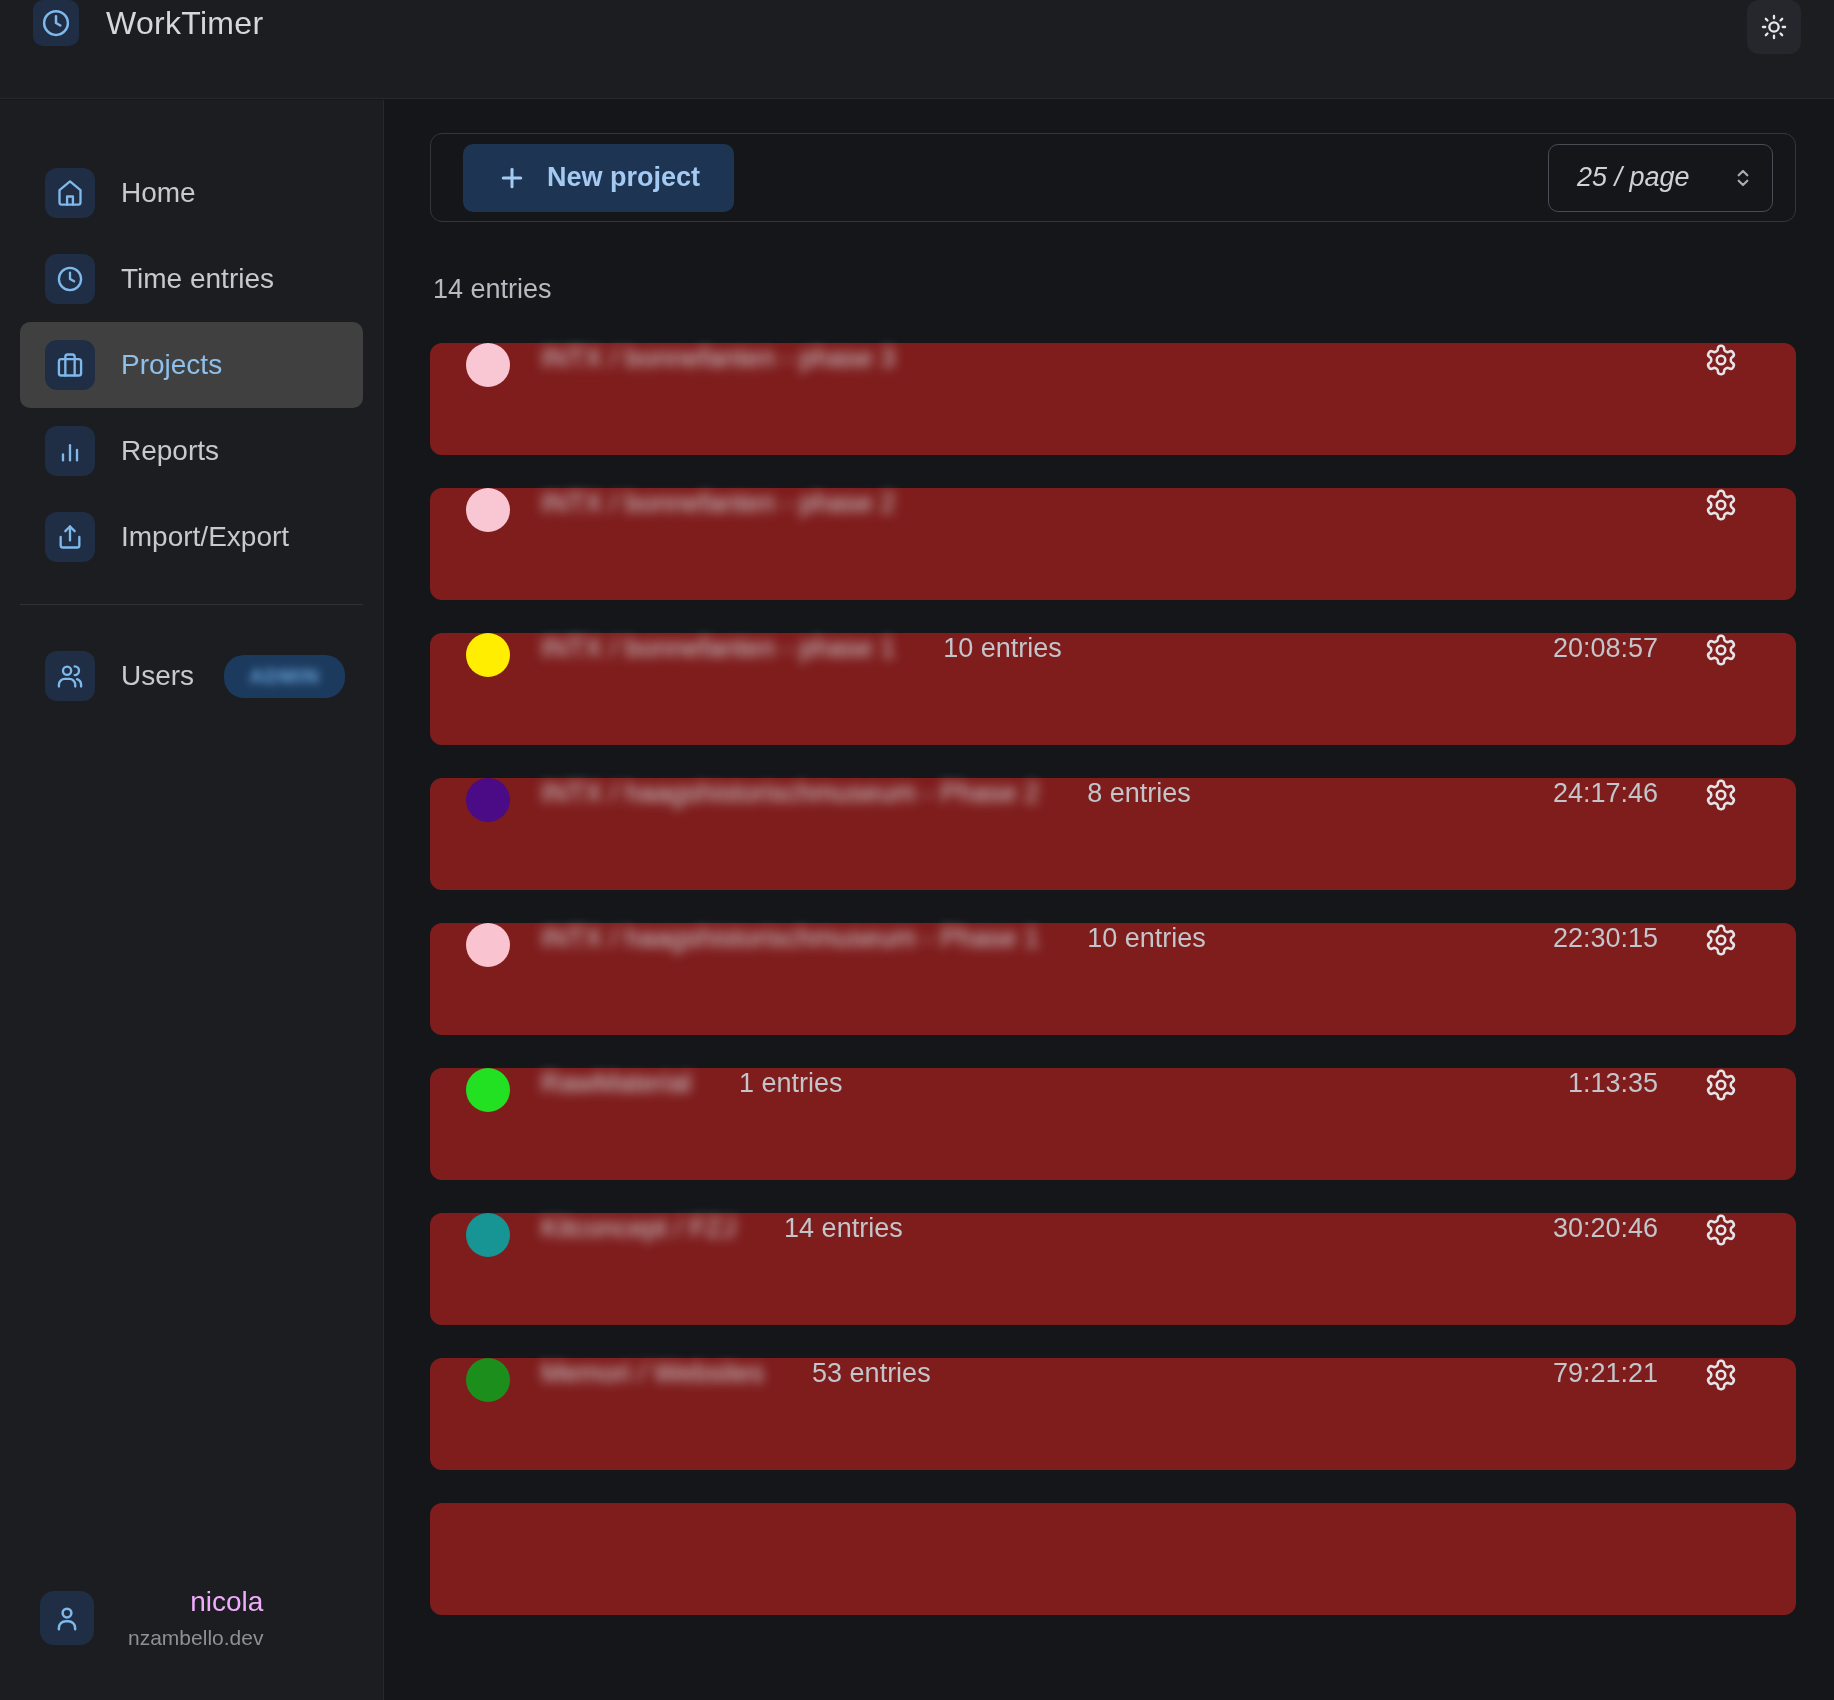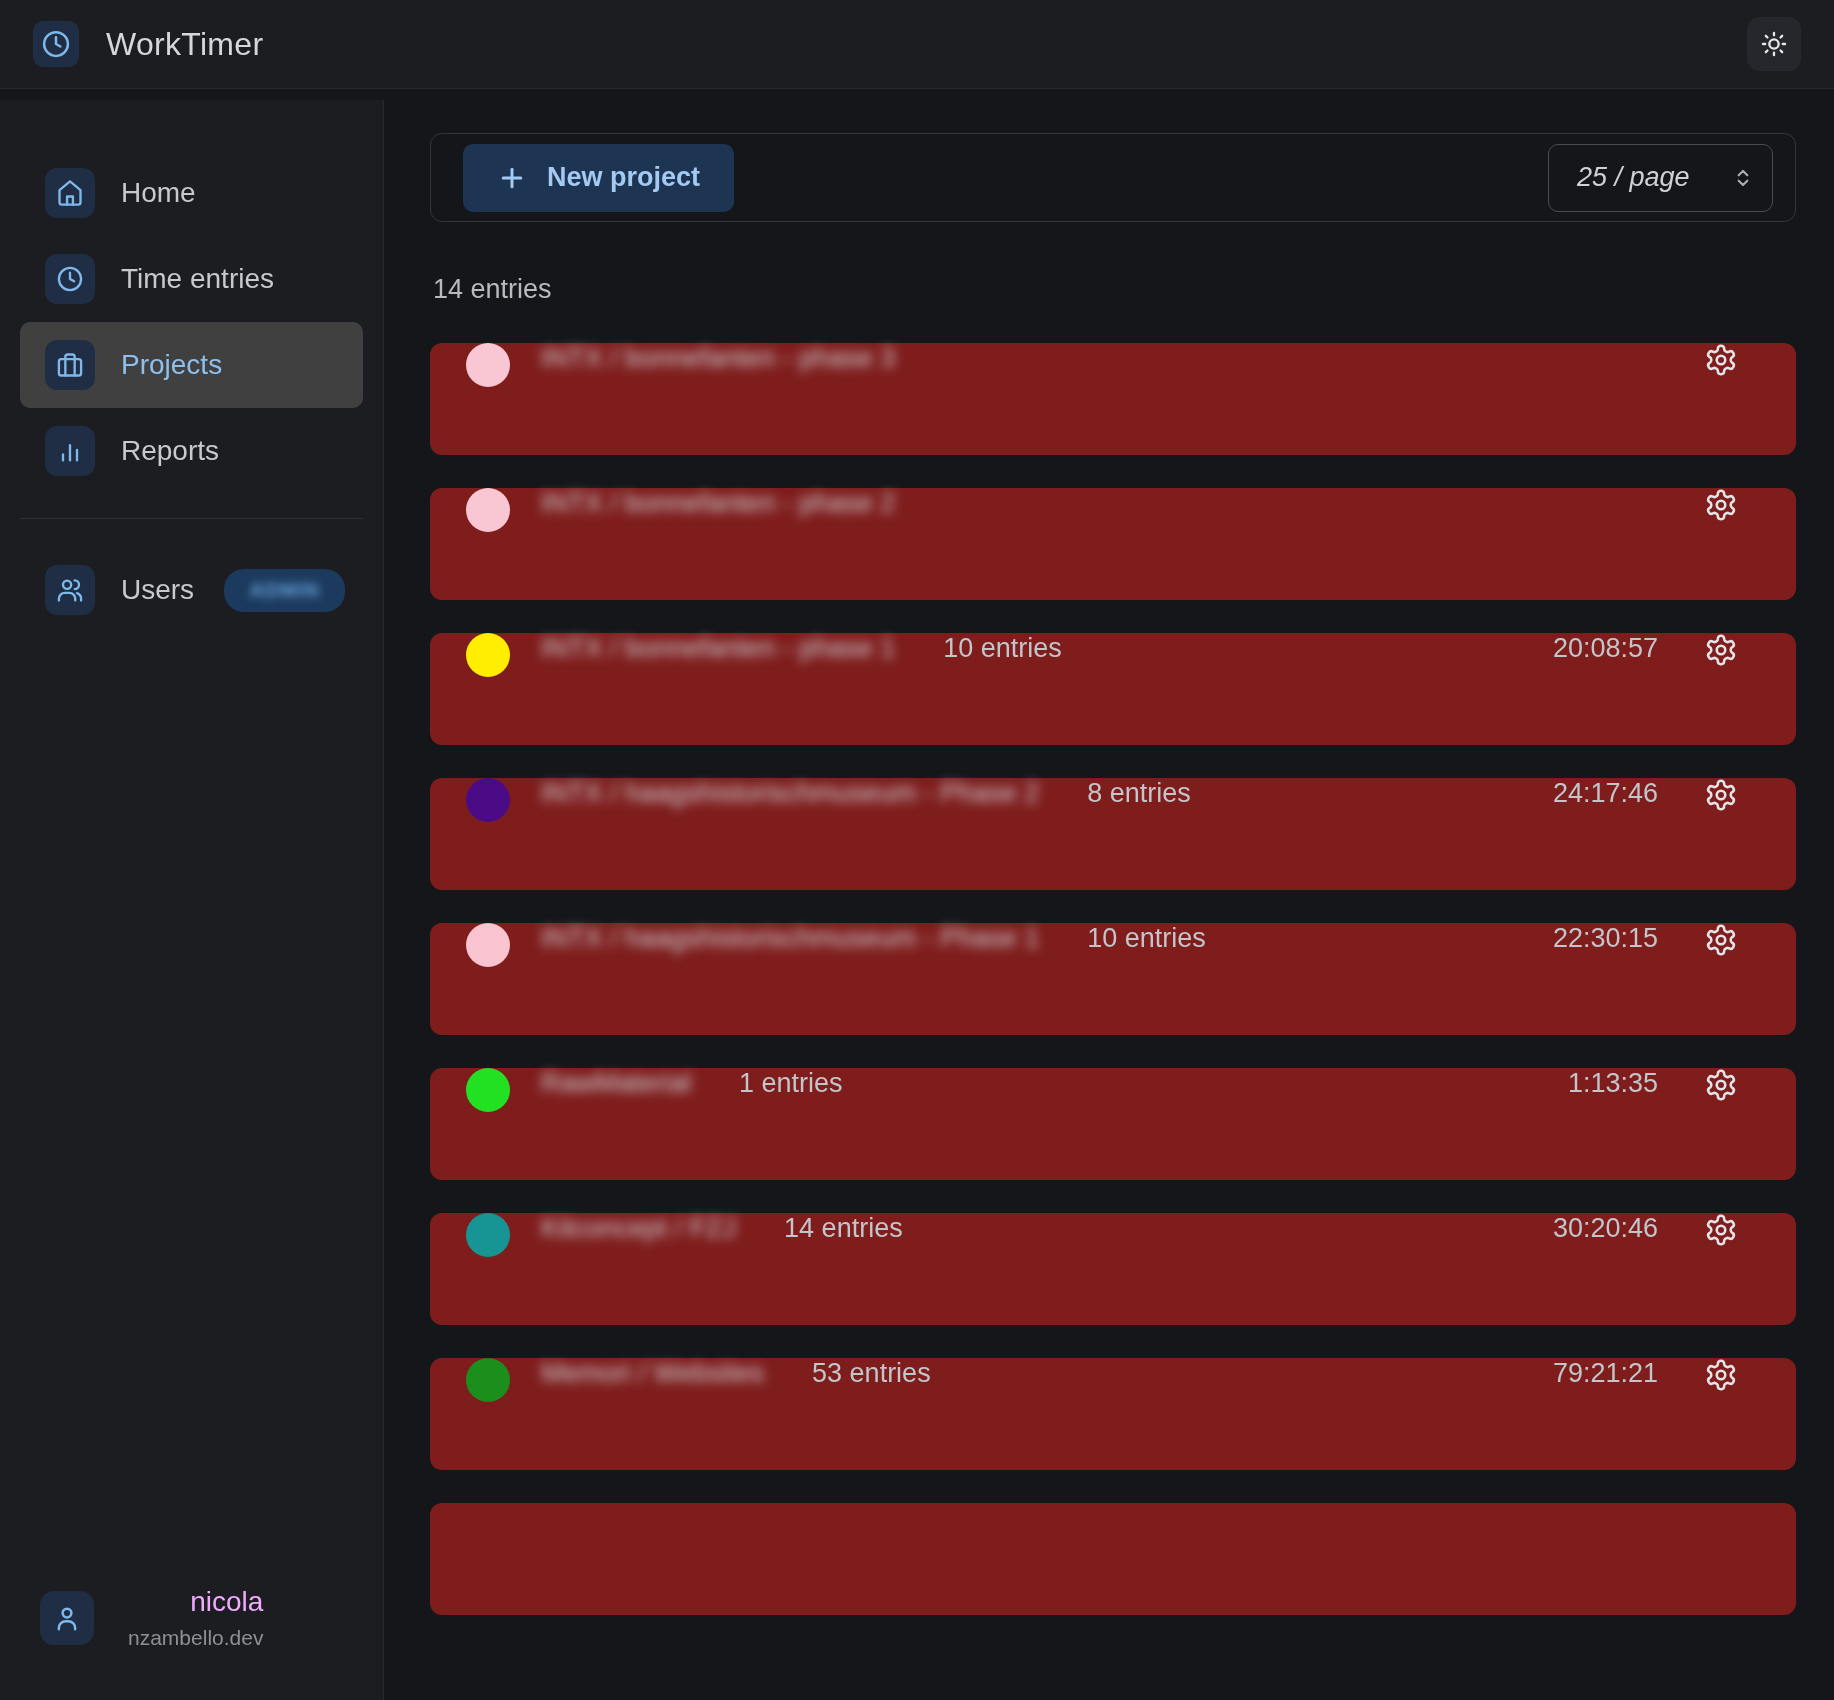--- a/index.html
+++ b/index.html
@@ -5,23 +5,23 @@
   html,body{margin:0;padding:0;}
   body{
     width:1834px;height:1700px;position:relative;overflow:hidden;
     background:#141619;color:#c9ccd1;
     font-family:"Liberation Sans", sans-serif;
     -webkit-font-smoothing:antialiased;
   }
   svg{display:block;}
   
   .topbar{
-    position:absolute;top:0;left:0;right:0;height:89px;
+    position:absolute;top:0;left:0;right:0;height:99px;
     background:#1b1d21;border-bottom:1px solid #26292f;
-    display:flex;align-items:center;padding:0 33px;box-sizing:border-box;
+    display:flex;align-items:flex-start;padding:0 33px;box-sizing:border-box;
   }
   .brand{display:flex;align-items:center;}
   .logo-box{
     width:46px;height:46px;border-radius:10px;background:#1f2e45;color:#7fb8ea;
     display:flex;align-items:center;justify-content:center;flex:none;
   }
   .logo-box svg{width:30px;height:30px;}
   .app-title{margin-left:27px;font-size:32px;font-weight:500;color:#d5d7da;letter-spacing:.3px;}
   .theme-btn{
     margin-left:auto;width:54px;height:54px;border-radius:12px;background:#25272c;border:none;
@@ -210,20 +210,28 @@
 
   <div class="nav-item">
     <span class="icon-box">
       <svg>
             <use href="#bar-chart-icon"></use>
           </svg>
     </span>
     <span class="nav-label">Reports</span>
   </div>
 
+  <div class="nav-item">
+    <span class="icon-box">
+      <svg>
+            <use href="#upload-icon"></use>
+          </svg>
+    </span>
+    <span class="nav-label">Import/Export</span>
+  </div>
 </nav>
   <div class="divider"></div>
   <nav class="nav">
     <div class="nav-item">
       <span class="icon-box">
         <svg>
             <use href="#users-icon"></use>
           </svg>
       </span>
       <span class="nav-label">Users</span>

